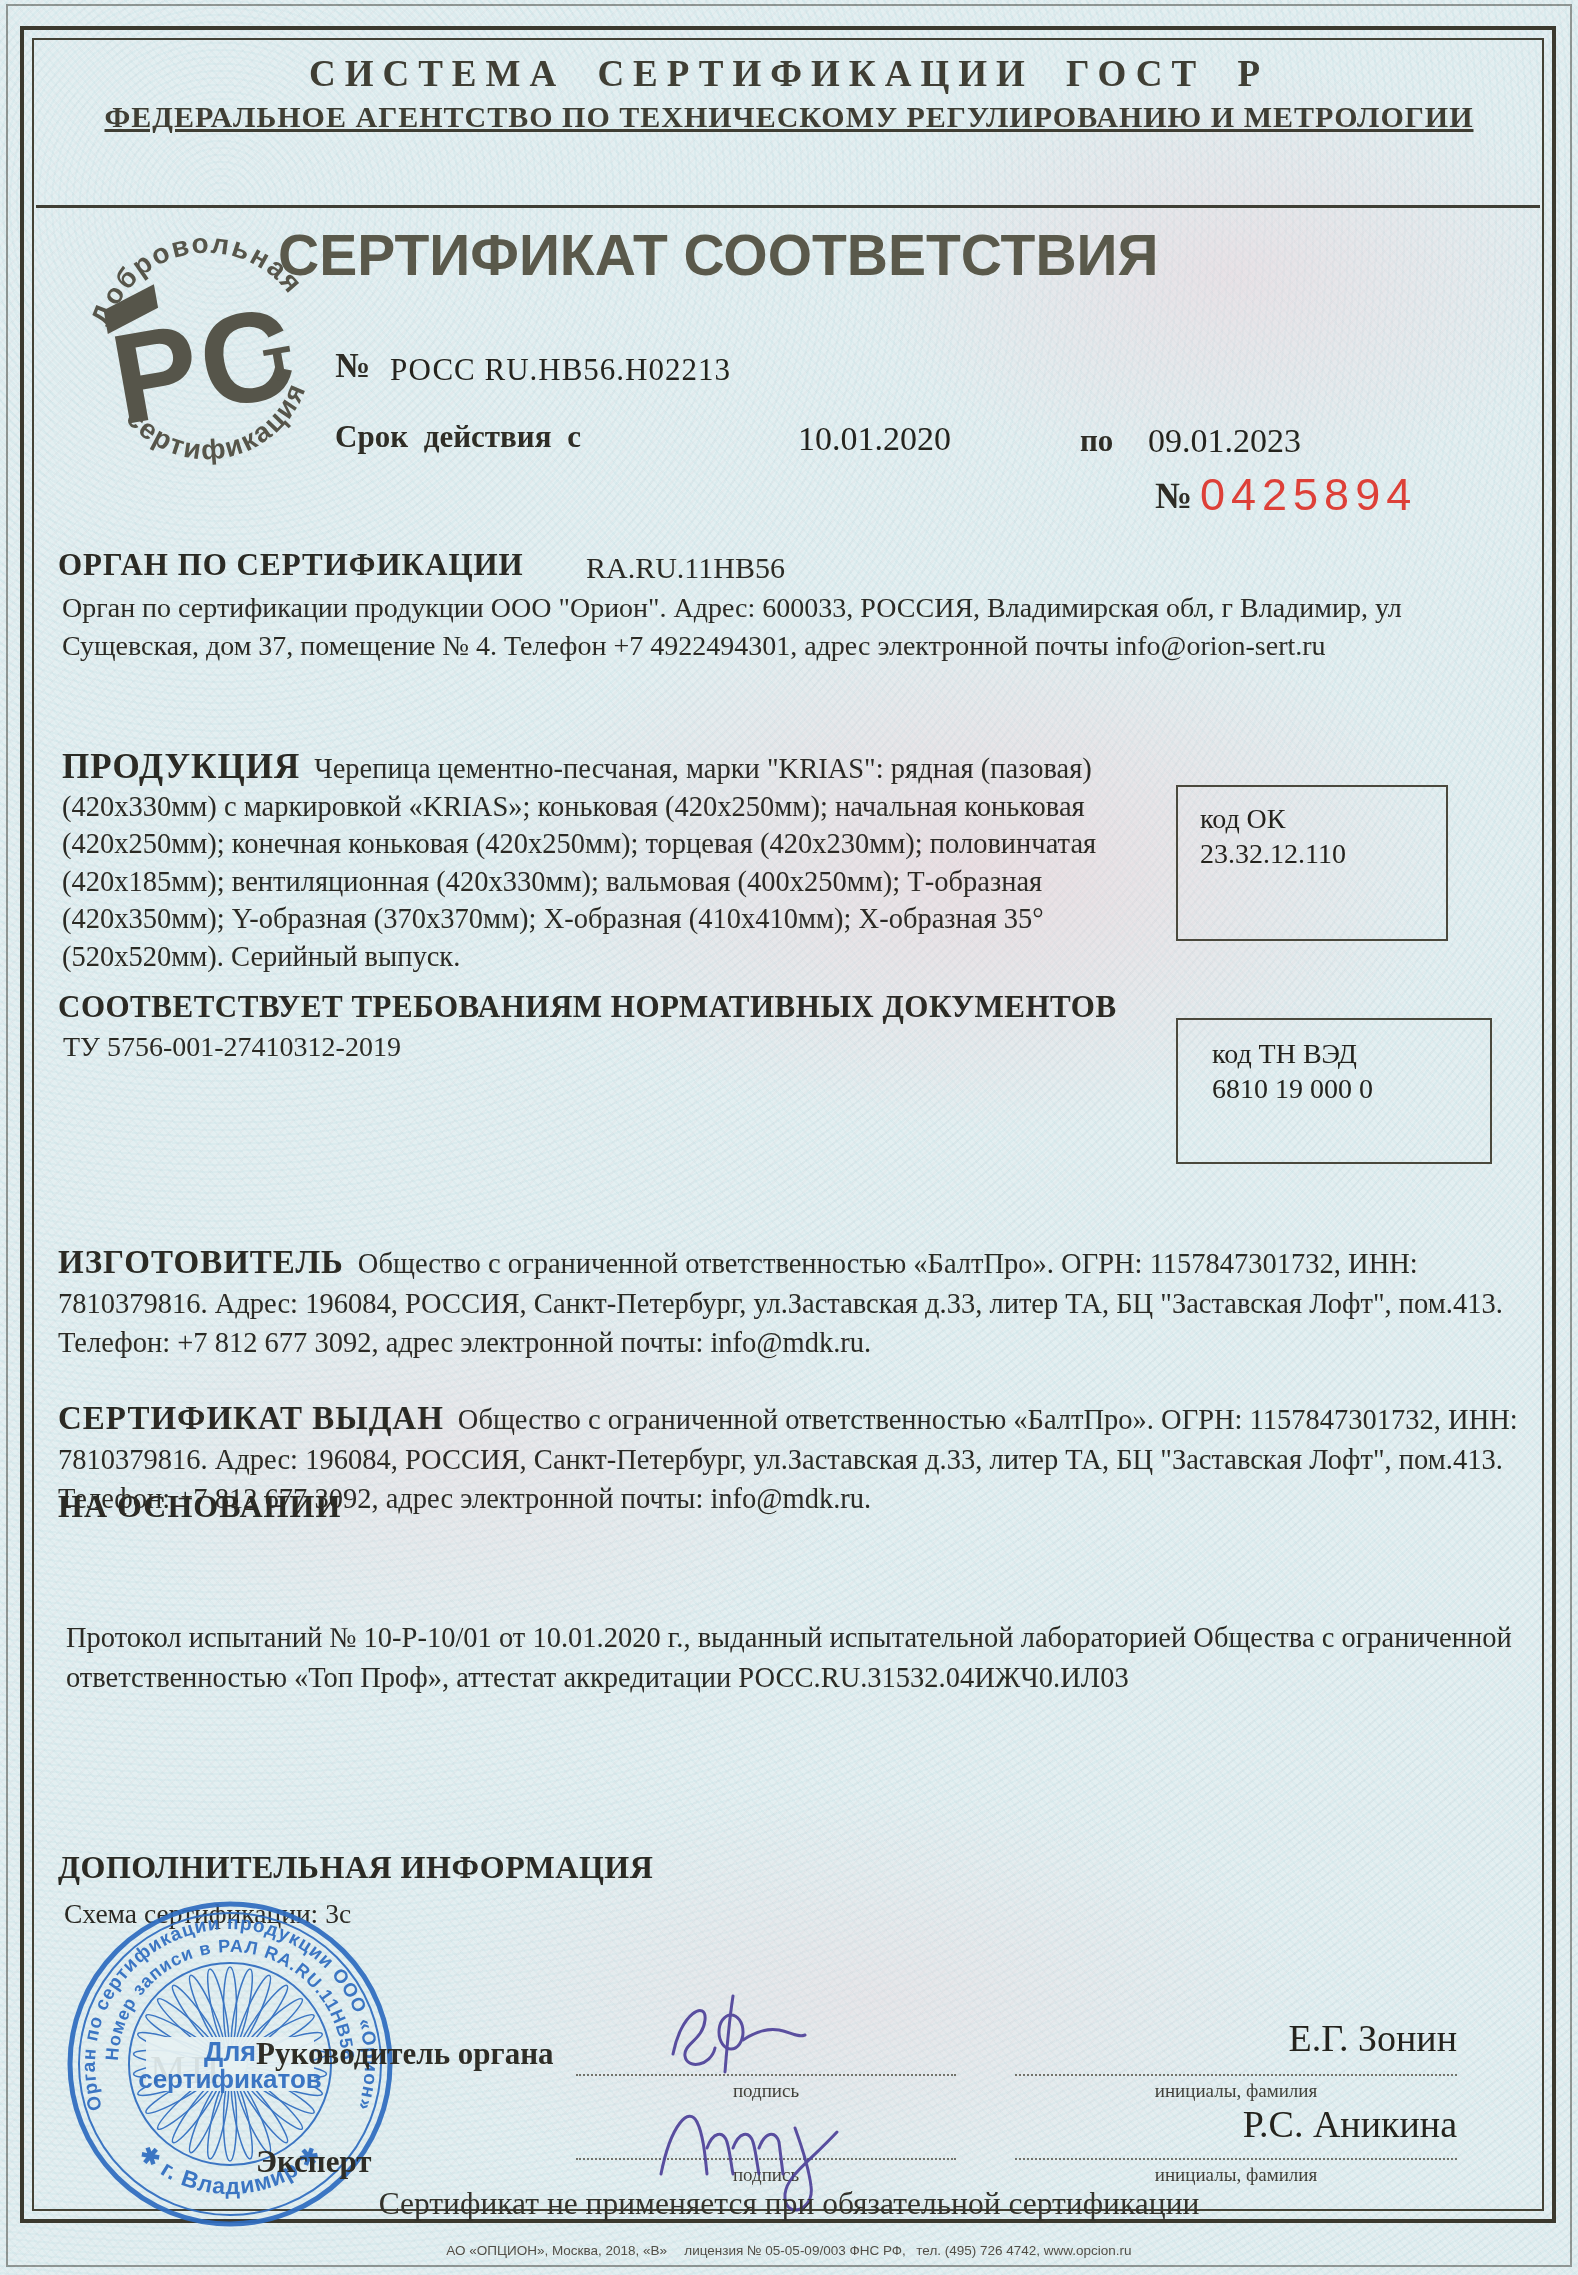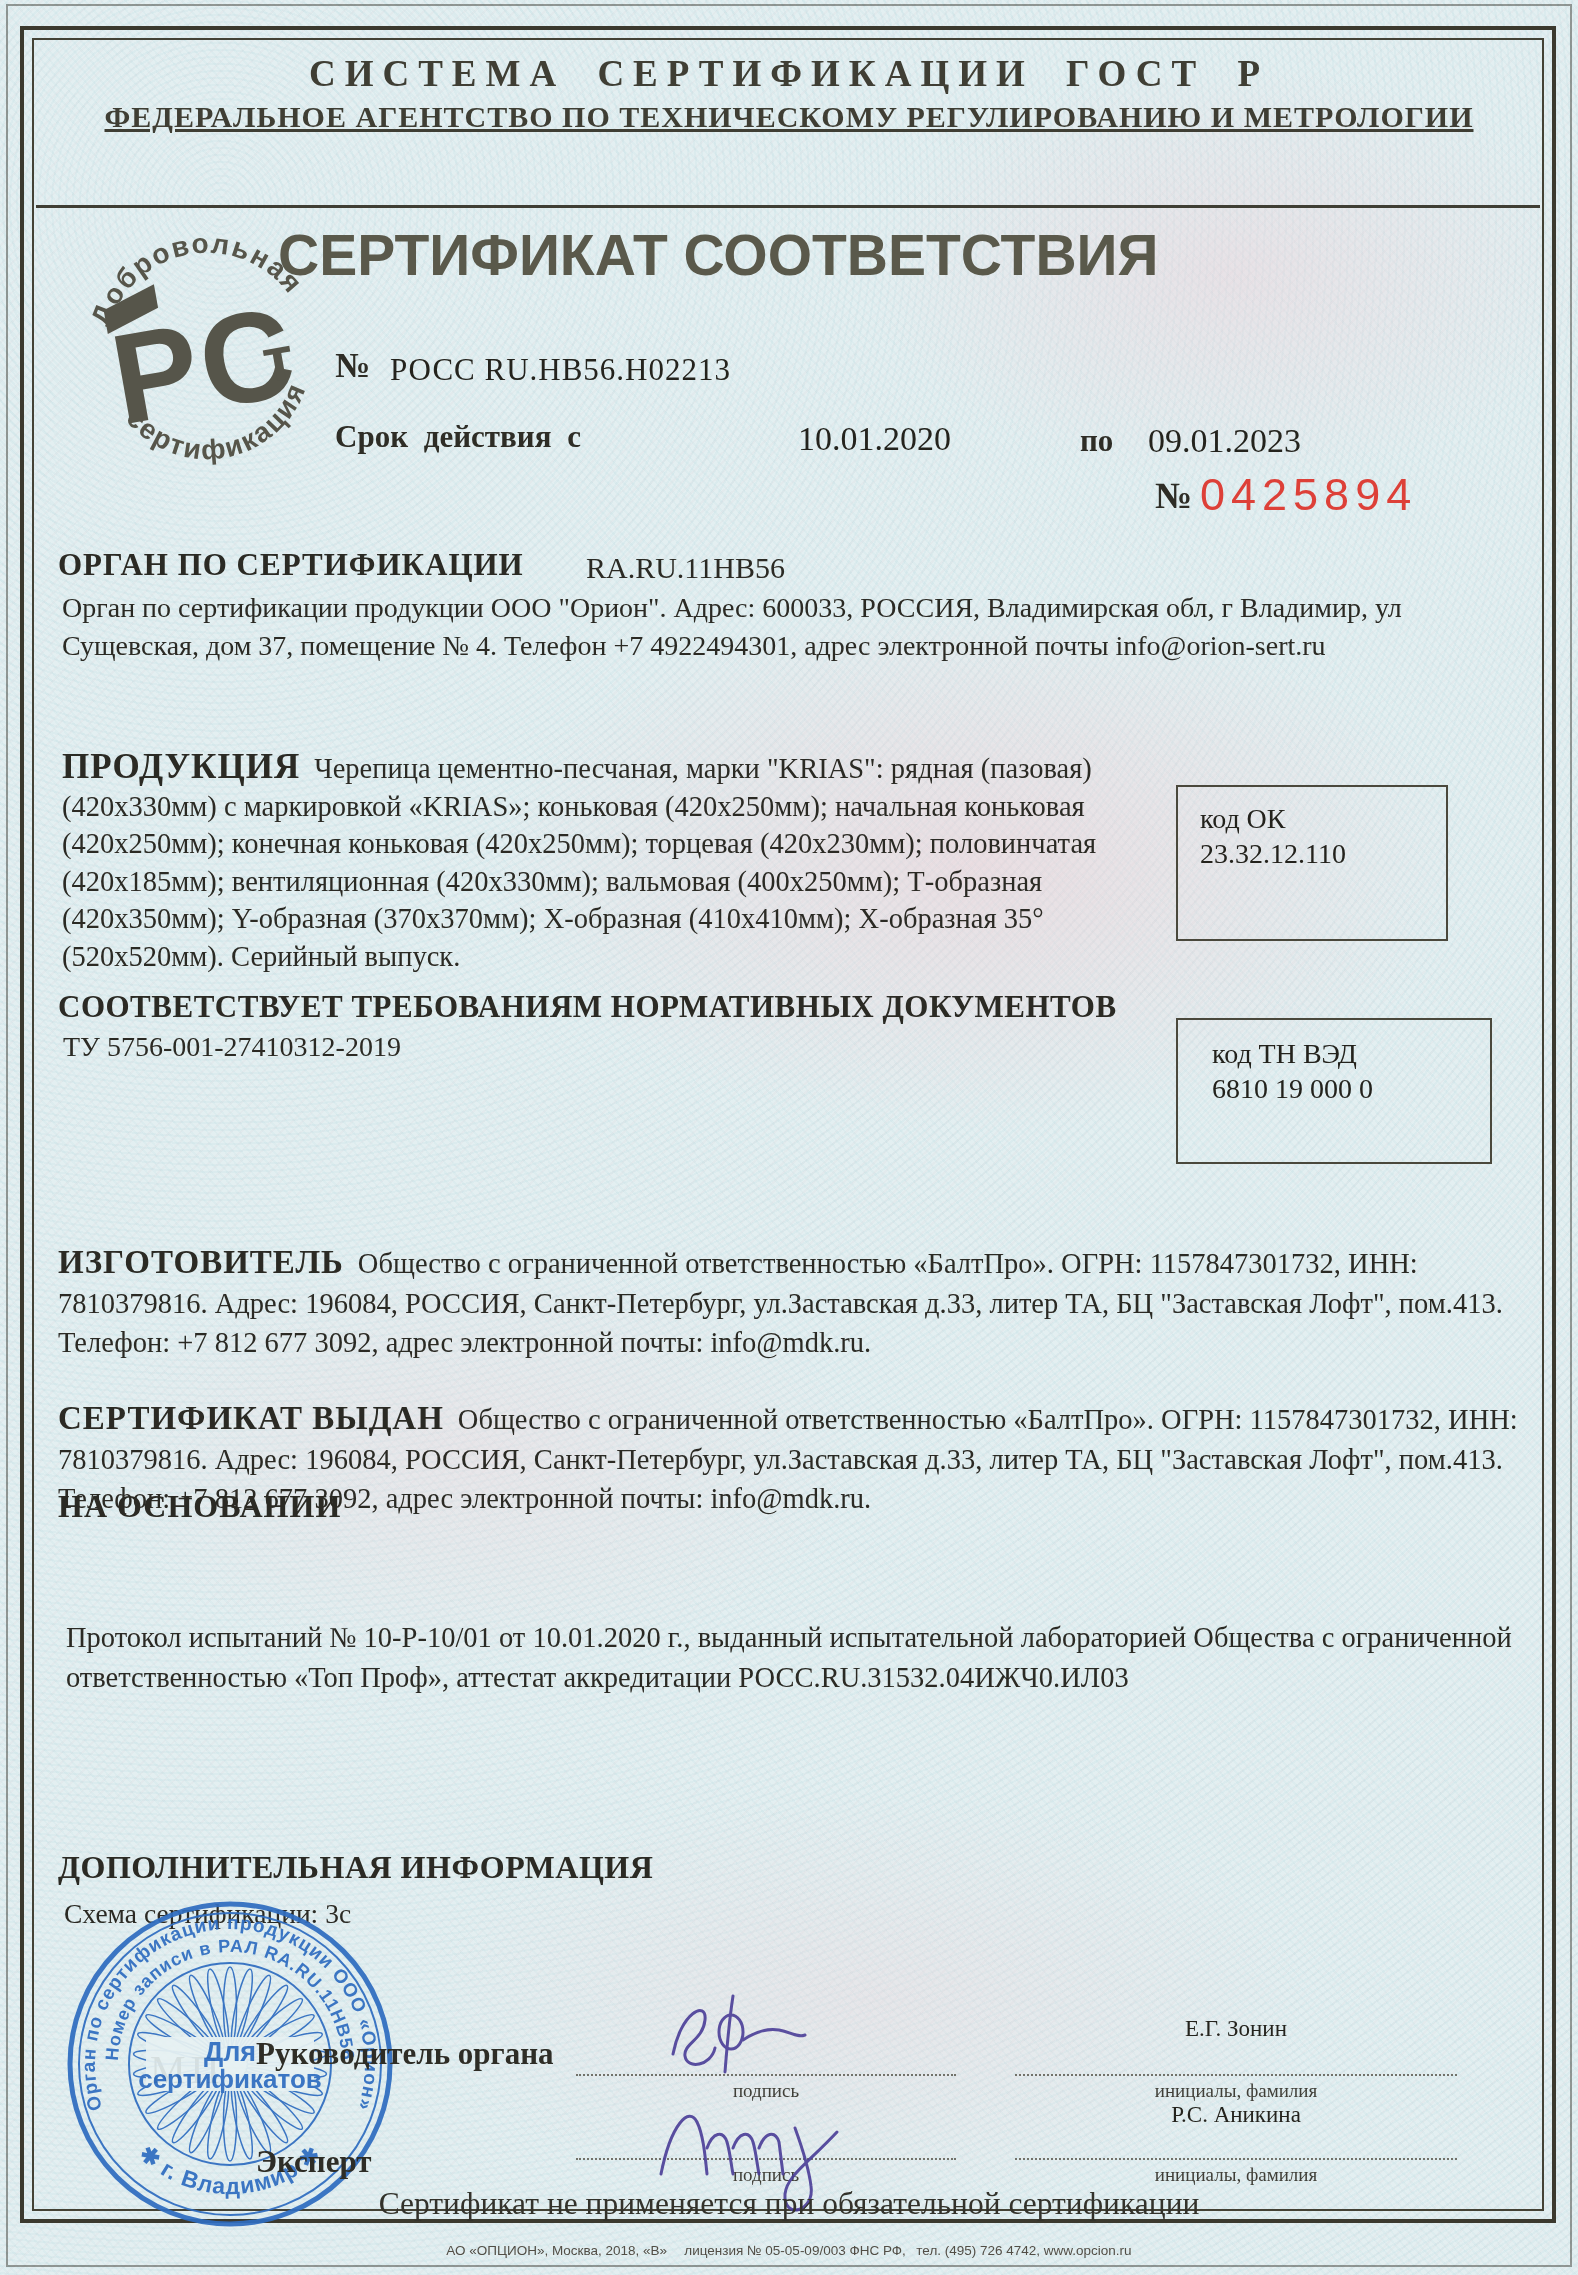--- a/index.html
+++ b/index.html
@@ -61,21 +61,21 @@
   .sig-line{border-bottom:2px dotted #72726a;height:28px;}
   .line1a{left:576px;top:2046px;width:380px;}
   .line1b{left:1015px;top:2046px;width:442px;}
   .line2a{left:576px;top:2130px;width:380px;}
   .line2b{left:1015px;top:2130px;width:442px;}
   .sig-cap{text-align:center;font-size:19px;color:#403f38;}
   .cap1a{left:576px;top:2080px;width:380px;}
   .cap1b{left:1015px;top:2080px;width:442px;}
   .cap2a{left:576px;top:2164px;width:380px;}
   .cap2b{left:1015px;top:2164px;width:442px;}
-  .sig-name{text-align:center;font-size:23px;color:#24231d;}
+  .sig-name{text-align:right;font-size:38px;color:#24231d;}
   .name1{left:1015px;top:2016px;width:442px;}
   .name2{left:1015px;top:2102px;width:442px;}
   .note{left:0;right:0;top:2186px;text-align:center;font-size:31.5px;color:#33322b;}
   .print-footer{left:0;right:0;top:2243px;text-align:center;
     font-family:"Liberation Sans",sans-serif;font-size:13.5px;color:#524e46;}
   svg text{font-family:"Liberation Sans",sans-serif;}
 </style>
 </head>
 <body>
 

